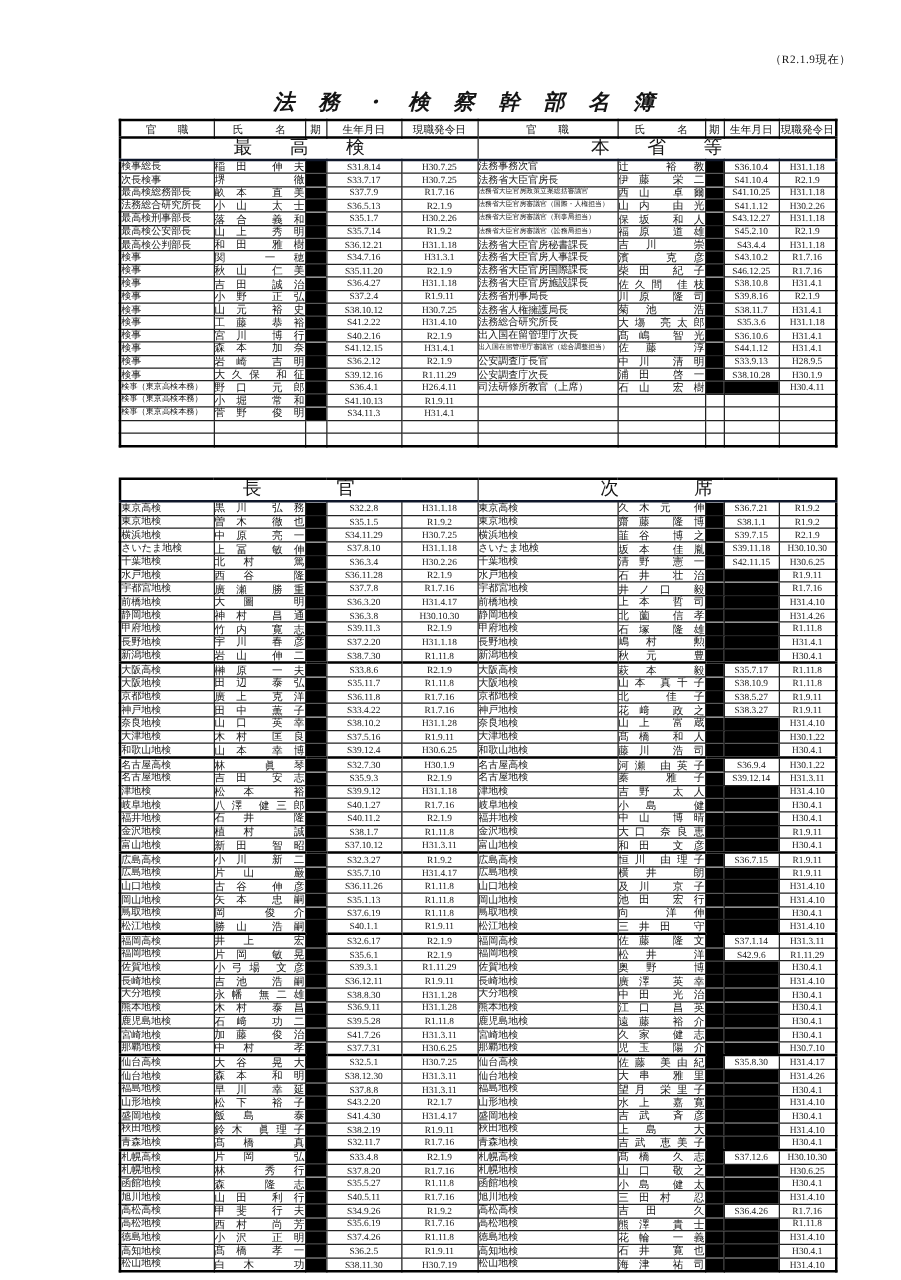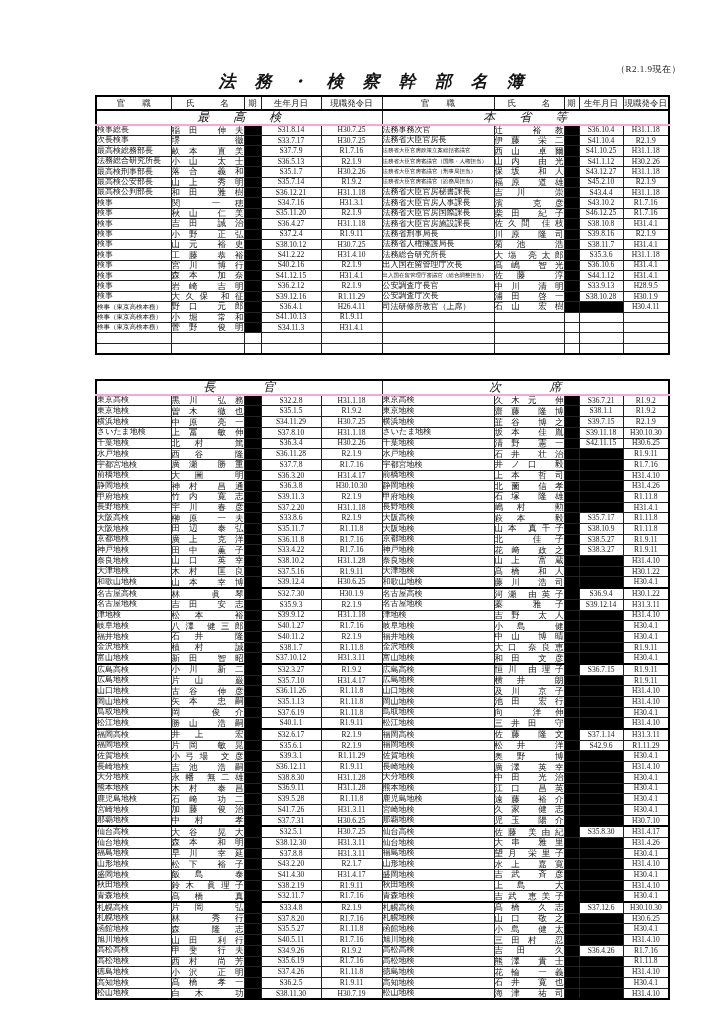--- a/index.html
+++ b/index.html
@@ -5,29 +5,29 @@
   html,body{margin:0;padding:0;}
   body{
     width:721px;height:1024px;background:#f4f4f2;
     font-family:"Liberation Serif","DejaVu Serif",serif;color:#141414;
   }
   .page{position:relative;width:721px;height:1024px;background:#ffffff;overflow:hidden;}
   .doc-title{
     position:absolute;top:70px;left:0;width:100%;text-align:center;
     font-size:17px;font-weight:bold;font-style:italic;letter-spacing:1px;margin-left:11px;
   }
-  .as-of{position:absolute;top:63px;right:40px;font-size:9px;letter-spacing:0.5px;}
+  .as-of{position:absolute;top:41px;right:40px;font-size:9px;letter-spacing:0.5px;}
   .content{position:absolute;left:95px;top:95px;width:617px;}
   table.roster{border-collapse:collapse;table-layout:fixed;width:575px;border:2px solid #000;}
   table.roster td,table.roster th{
     border:1px solid #222;padding:0;overflow:hidden;white-space:nowrap;
     line-height:1.05;vertical-align:middle;
   }
   thead th{font-weight:normal;font-size:8.5px;height:12px;text-align:center;border-bottom:2px solid #000;}
-  tr.ghead td{font-size:12px;height:11px;text-align:center;border-bottom:2px solid #f9a8d4;border-top:2px solid #000;font-style:italic;}
+  tr.ghead td{font-size:15px;height:11px;text-align:center;border-bottom:2px solid #0f172a;border-top:2px solid #000;}
   tbody td{height:9.4px;font-size:8px;}
   table.s2 tbody td{height:9.7px;}
   td.post{text-align:left;padding-left:3px;}
   td.name{padding:0 7px;font-size:8.5px;text-align:justify;text-align-last:justify;}
   td.date{text-align:center;font-size:7.5px;}
   td.small{font-size:5.5px;}
   td.msmall{font-size:6.5px;}
   td.rd{background:#000;border-top-color:#000;border-bottom-color:#000;}
   td.sep{border-left:2px solid #000;}
   tr.gend td{border-bottom:2px solid #000;}
@@ -487,20 +487,32 @@
             <td class="name">宇川 春彦</td>
             <td class="ki rd"></td>
             <td class="date">S37.2.20</td>
             <td class="date">H31.1.18</td>
             <td class="post sep">長野地検</td>
             <td class="name">嶋村 勲</td>
             <td class="ki rd"></td>
             <td class="date rd"></td>
             <td class="date">H31.4.1</td>
           </tr>
+          <tr class="gend">
+            <td class="post">新潟地検</td>
+            <td class="name">岩山 伸二</td>
+            <td class="ki rd"></td>
+            <td class="date">S38.7.30</td>
+            <td class="date">R1.11.8</td>
+            <td class="post sep">新潟地検</td>
+            <td class="name">秋元 豊</td>
+            <td class="ki rd"></td>
+            <td class="date rd"></td>
+            <td class="date">H30.4.1</td>
+          </tr>
           <tr>
             <td class="post">大阪高検</td>
             <td class="name">榊原 一夫</td>
             <td class="ki rd"></td>
             <td class="date">S33.8.6</td>
             <td class="date">R2.1.9</td>
             <td class="post sep">大阪高検</td>
             <td class="name">萩本 毅</td>
             <td class="ki rd"></td>
             <td class="date">S35.7.17</td>

